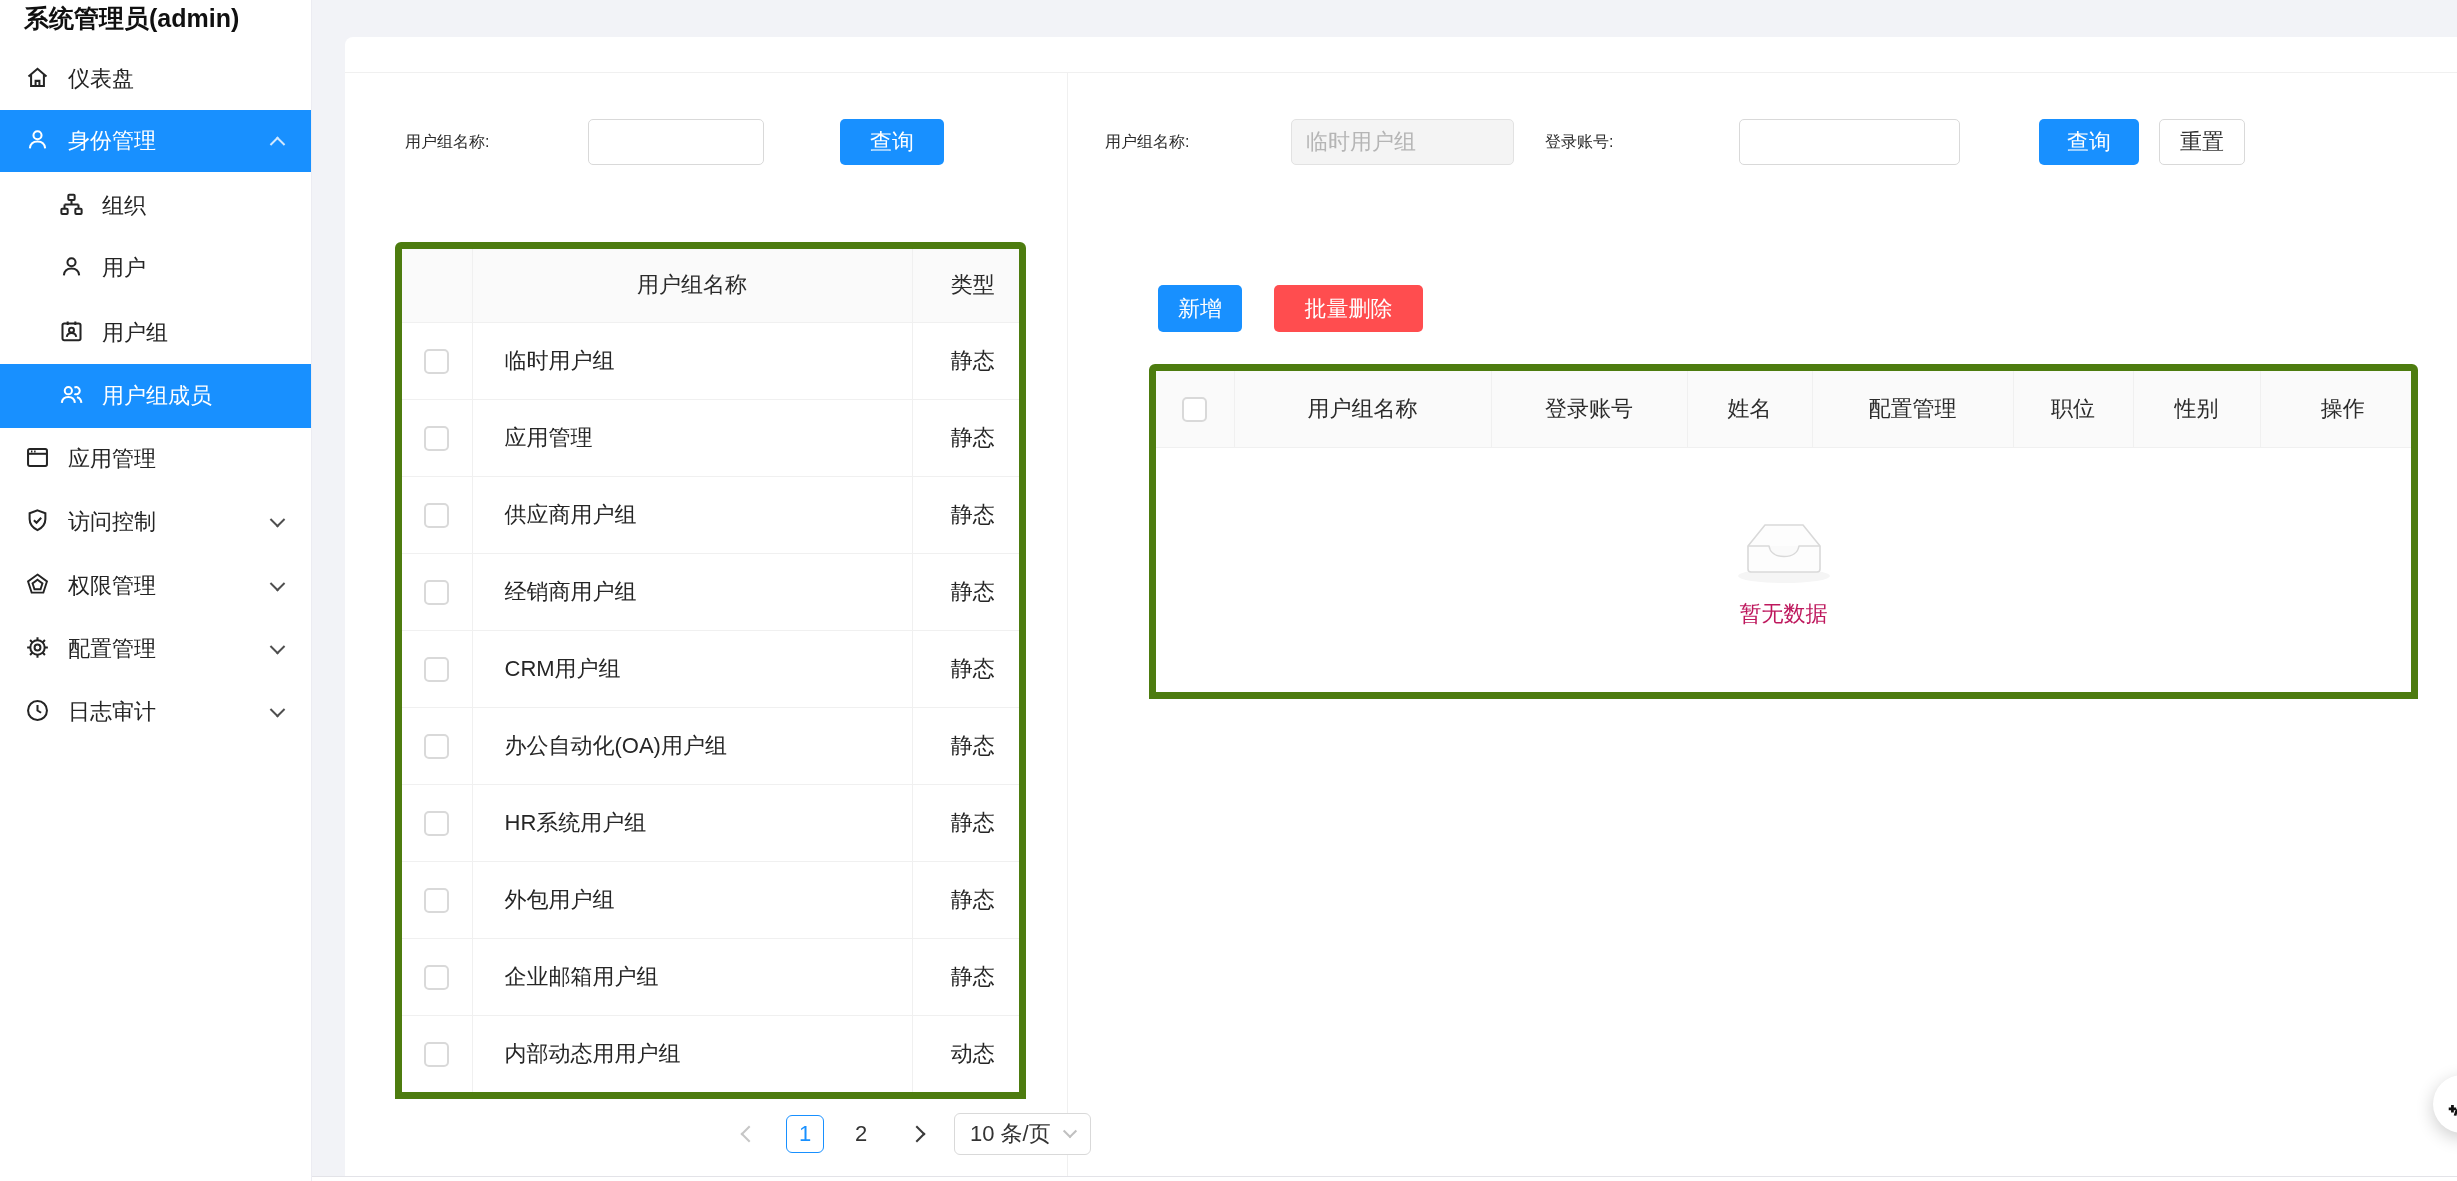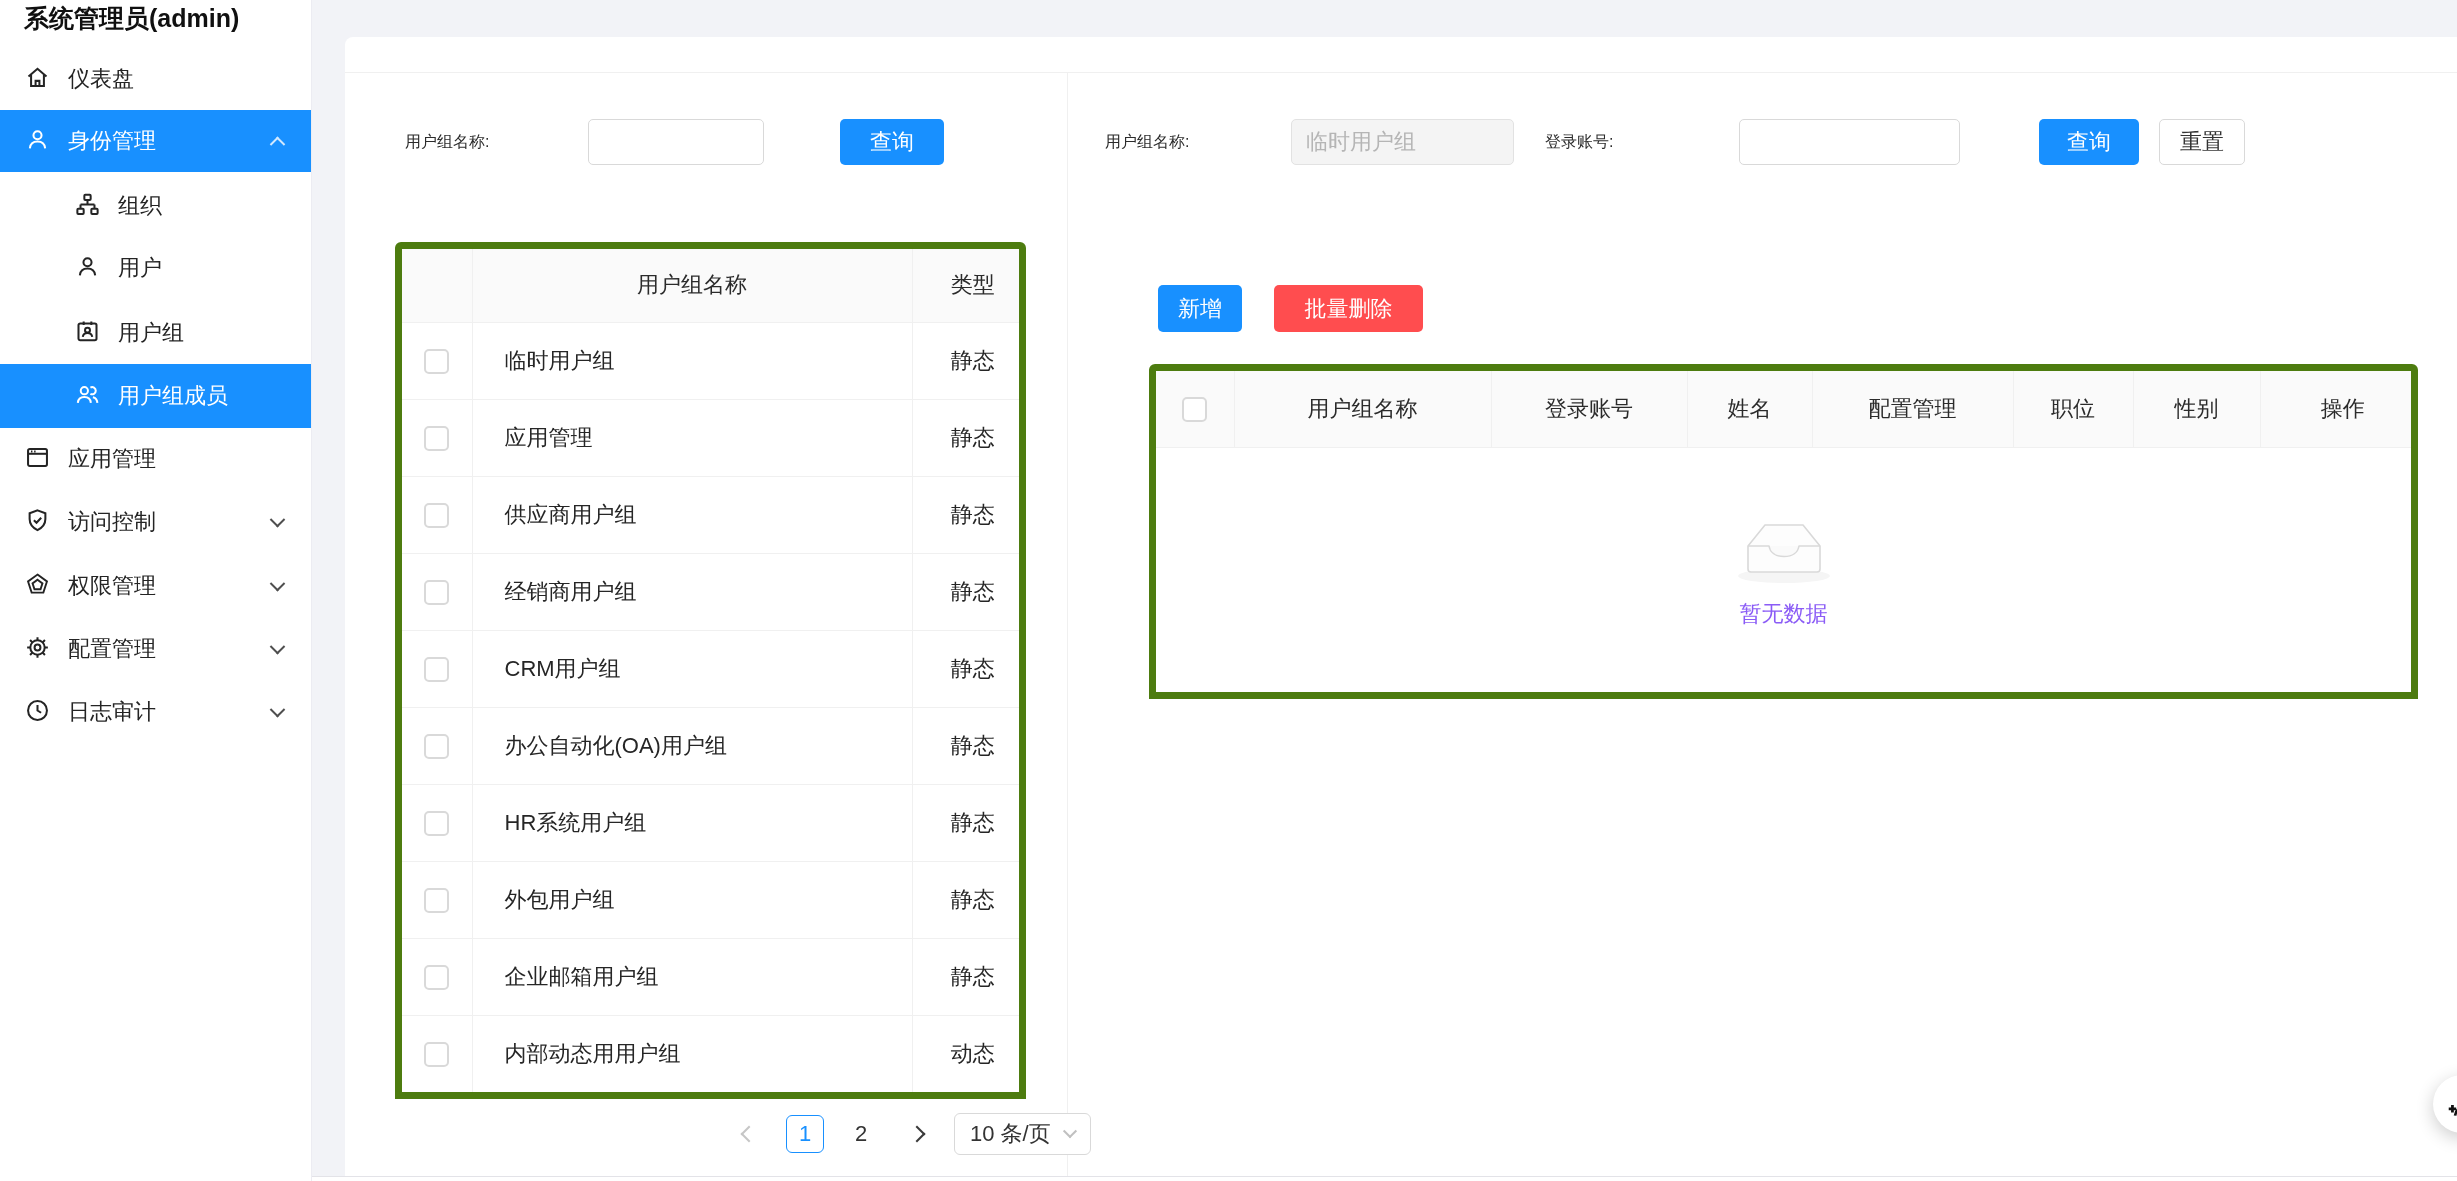--- a/index.html
+++ b/index.html
@@ -11,21 +11,21 @@
     color:#262626;
   }
   .abs { position:absolute; }
 
   
   .sidebar { position:absolute; left:0; top:0; width:312px; height:1181px;
     background:#fff; border-right:1px solid #ececf2; z-index:5; }
   .sb-title { position:absolute; left:24px; top:2px; font-size:25px; font-weight:700; color:#101010; white-space:nowrap; }
   .mi { position:absolute; left:0; right:0; height:62px; display:flex; align-items:center;
     padding:0 28px 0 24px; gap:17px; cursor:pointer; color:#242424; }
-  .mi.sub { padding-left:74px; }
+  .mi.sub { padding-left:58px; }
   .mi .lbl { font-size:22px; white-space:nowrap; }
   .mi.active { background:#1890ff; color:#fff; }
   .mi svg { width:27px; height:27px; flex:0 0 27px; }
   .chev { width:11px; height:11px; border-right:2.4px solid currentColor; border-bottom:2.4px solid currentColor;
     margin-left:auto; opacity:.8; }
   .chev.down { transform:rotate(45deg) translate(-2px,-2px); }
   .chev.up { transform:rotate(-135deg) translate(-2px,-2px); }
 
   
   .card { position:absolute; left:345px; top:37px; right:0; height:1139px;
@@ -54,21 +54,21 @@
   th { background:#fafafa; font-weight:500; font-size:22px; color:#2b2b2b; }
   .lt th { height:73px; }
   .lt td { height:77px; border-top:1px solid #f0f0f0; font-size:22px; }
   .rt th { height:76px; }
   .csep { border-right:1px solid #f0f0f0; }
   td.namecell { text-align:left; padding-left:32px; }
   td.typecell, th { text-align:center; }
   .cb { width:25px; height:25px; border:2px solid #d9d9d9; border-radius:5px;
     background:#fff; display:inline-block; vertical-align:middle; cursor:pointer; }
   .empty-area { height:245px; display:flex; flex-direction:column; align-items:center;
-    justify-content:center; gap:14px; color:#8b5cf6; font-size:22px; }
+    justify-content:center; gap:14px; color:#be185d; font-size:22px; }
 
   
   .pag { position:absolute; left:385px; top:1076px; height:42px; display:flex;
     align-items:center; gap:18px; font-size:22px; color:#333; }
   .pbtn { min-width:38px; height:38px; display:flex; align-items:center; justify-content:center; cursor:pointer; }
   .pcur { border:1px solid #1890ff; border-radius:6px; color:#1890ff; background:#fff; }
   .pchev { width:12px; height:12px; border-left:2.2px solid #c6c6c6; border-bottom:2.2px solid #c6c6c6; }
   .pchev.prev { transform:rotate(45deg); }
   .pchev.next { transform:rotate(225deg); border-color:#3a3a3a; }
   .psel { height:42px; border:1px solid #d9d9d9; border-radius:6px; background:#fff;

